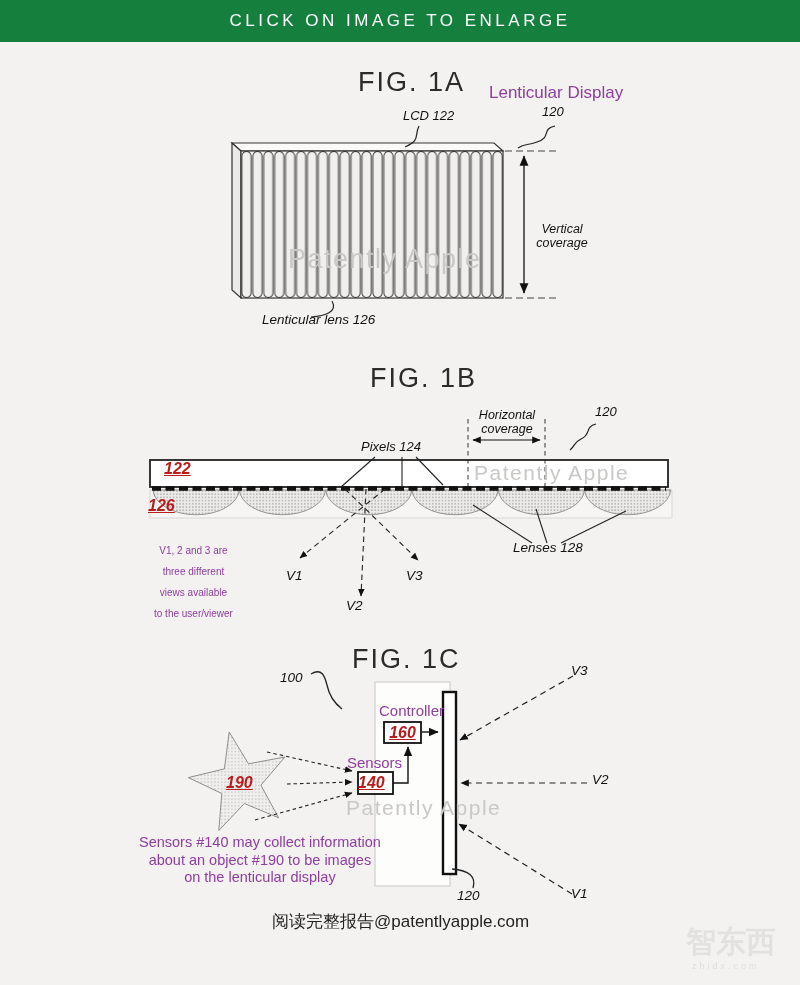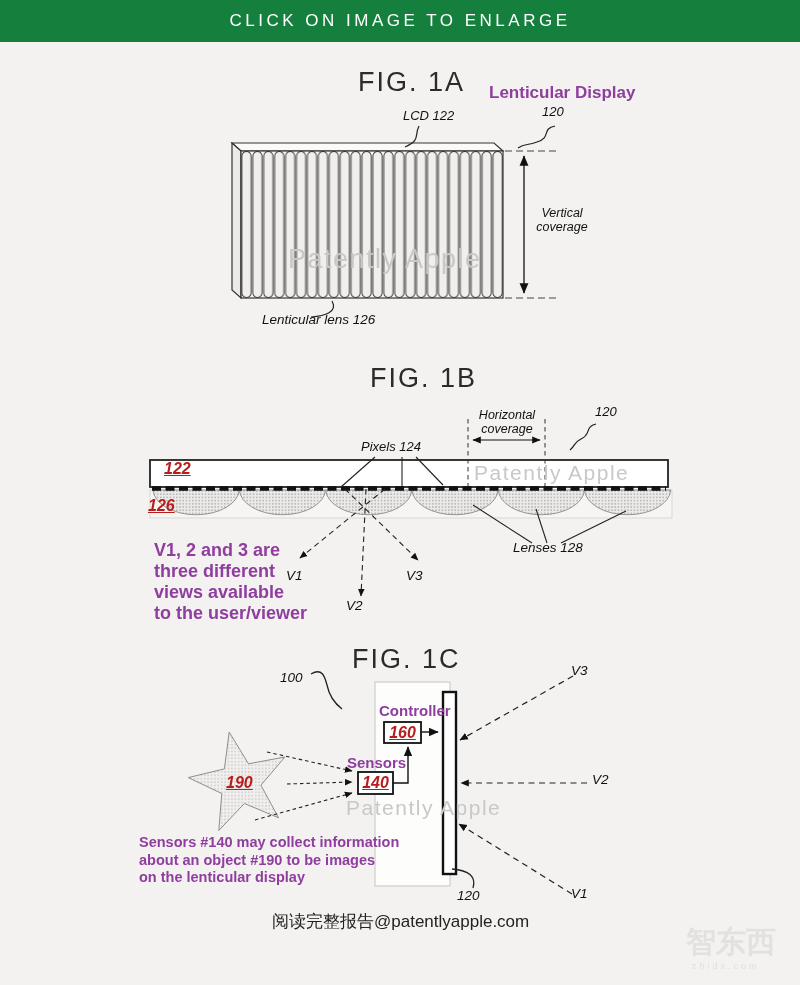--- a/index.html
+++ b/index.html
@@ -6,21 +6,21 @@
   .page{position:relative;width:800px;height:985px;background:#f3f2f0;
         font-family:"Liberation Sans",sans-serif;overflow:hidden;}
   .banner{position:absolute;top:0;left:0;width:800px;height:42px;background:#15803d;
           display:flex;align-items:center;justify-content:center;}
   .banner-text{color:#ffffff;font-size:17px;letter-spacing:3.5px;}
   .lbl{position:absolute;color:#1c1c1c;white-space:pre-line;line-height:1.15;}
   .fig-title{font-size:27px;letter-spacing:2px;color:#2b2b2b;}
   .pat{font-style:italic;font-size:13px;color:#111;}
   .pat-sm{font-style:italic;font-size:12.5px;color:#111;}
   .ref-u{font-style:italic;font-weight:bold;font-size:16px;color:#b91c1c;text-decoration:underline;}
-  .purple{color:#8f3d9f;font-weight:bold;}
+  .purple{color:#8f3d9f;font-weight:normal;text-align:center;}
   .wm{color:#c9c8c6;letter-spacing:1.5px;font-weight:400;}
   .center{text-align:center;}
   svg{position:absolute;}
   .zx-logo{color:#dddcda;font-weight:bold;opacity:0.75;}
   .zx-domain{color:#e0dfdd;letter-spacing:3px;font-size:9px;}
   .footer-text{font-size:17px;color:#222;}
 </style>
 </head>
 <body>
 
@@ -133,48 +133,48 @@
     <line x1="452" y1="125" x2="326" y2="125" stroke="#222" stroke-width="1.2" stroke-dasharray="6 4.5" marker-end="url(#ahC)"></line>
     <line x1="437" y1="236" x2="324" y2="166" stroke="#222" stroke-width="1.2" stroke-dasharray="6 4.5" marker-end="url(#ahC)"></line>
 
     <path d="M317,211 Q343,213 338,230" fill="none" stroke="#222" stroke-width="1.3"></path>
   </svg>
 
   <div class="lbl fig-title" style="left:358px;top:67px;">FIG. 1A</div>
   <div class="lbl purple" style="left:489px;top:83px;font-size:17px;">Lenticular Display</div>
   <div class="lbl pat" style="left:542px;top:105px;">120</div>
   <div class="lbl pat" style="left:403px;top:109px;">LCD 122</div>
-  <div class="lbl pat-sm center" style="left:530px;top:206px;width:64px;">Vertical
+  <div class="lbl pat-sm center" style="left:530px;top:222px;width:64px;">Vertical
 coverage</div>
   <div class="lbl pat" style="left:262px;top:312px;font-size:13.5px;">Lenticular lens 126</div>
   <div class="lbl wm" style="left:288px;top:244px;font-size:27px;">Patently Apple</div>
 
   <div class="lbl fig-title" style="left:370px;top:363px;">FIG. 1B</div>
   <div class="lbl ref-u" style="left:164px;top:460px;">122</div>
   <div class="lbl ref-u" style="left:148px;top:497px;">126</div>
   <div class="lbl pat" style="left:361px;top:440px;font-style:italic;">Pixels 124</div>
   <div class="lbl pat-sm center" style="left:474px;top:408px;width:66px;">Horizontal
 coverage</div>
   <div class="lbl pat" style="left:595px;top:405px;">120</div>
   <div class="lbl wm" style="left:474px;top:461px;font-size:21px;">Patently Apple</div>
   <div class="lbl pat" style="left:513px;top:540px;font-size:13.5px;">Lenses 128</div>
   <div class="lbl pat" style="left:286px;top:568px;font-size:13.5px;">V1</div>
   <div class="lbl pat" style="left:346px;top:598px;font-size:13.5px;">V2</div>
   <div class="lbl pat" style="left:406px;top:568px;font-size:13.5px;">V3</div>
-  <div class="lbl purple" style="left:154px;top:540px;font-size:18px;line-height:21px;">V1, 2 and 3 are
+  <div class="lbl purple" style="left:154px;top:540px;font-size:10px;line-height:21px;">V1, 2 and 3 are
 three different
 views available
 to the user/viewer</div>
 
   <div class="lbl fig-title" style="left:352px;top:644px;">FIG. 1C</div>
   <div class="lbl pat" style="left:280px;top:670px;font-size:13.5px;">100</div>
   <div class="lbl purple" style="left:379px;top:702px;font-size:15px;">Controller</div>
   <div class="lbl ref-u center" style="left:384px;top:724px;width:37px;">160</div>
   <div class="lbl purple" style="left:347px;top:754px;font-size:15px;">Sensors</div>
-  <div class="lbl ref-u center" style="left:358px;top:774px;width:35px;">140</div>
+  <div class="lbl ref-u center" style="left:358px;top:774px;width:19px;">140</div>
   <div class="lbl ref-u" style="left:226px;top:774px;">190</div>
   <div class="lbl pat" style="left:571px;top:663px;font-size:13.5px;">V3</div>
   <div class="lbl pat" style="left:592px;top:772px;font-size:13.5px;">V2</div>
   <div class="lbl pat" style="left:571px;top:886px;font-size:13.5px;">V1</div>
   <div class="lbl pat" style="left:457px;top:888px;font-size:13.5px;">120</div>
   <div class="lbl wm" style="left:346px;top:796px;font-size:21px;">Patently Apple</div>
   <div class="lbl purple" style="left:139px;top:834px;font-size:14.5px;line-height:17.5px;">Sensors #140 may collect information
 about an object #190 to be images
 on the lenticular display</div>
 

